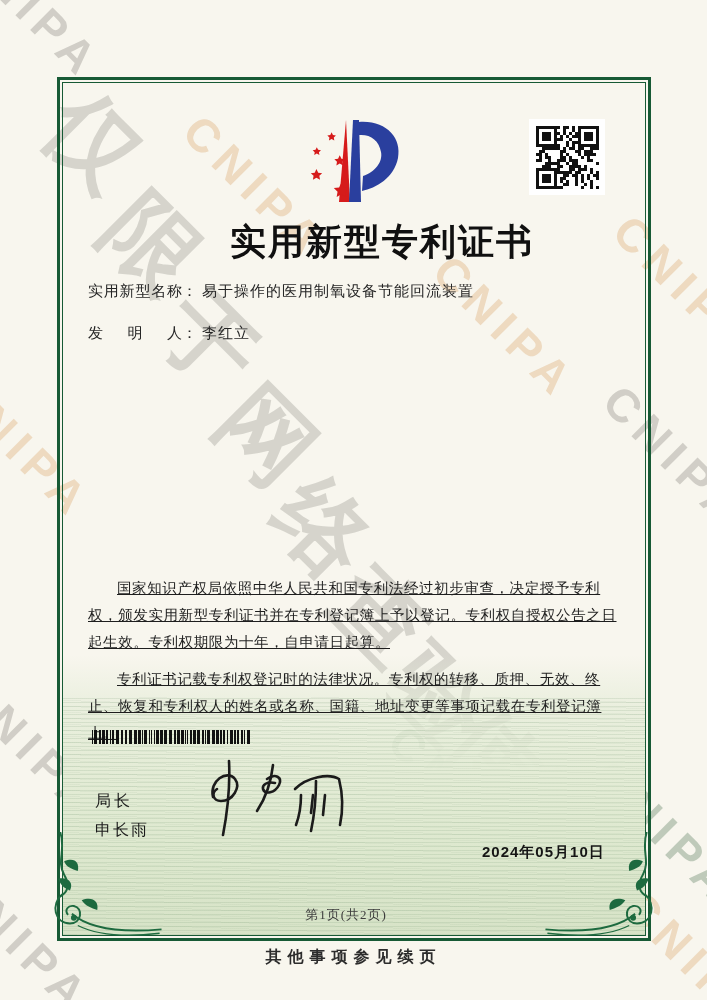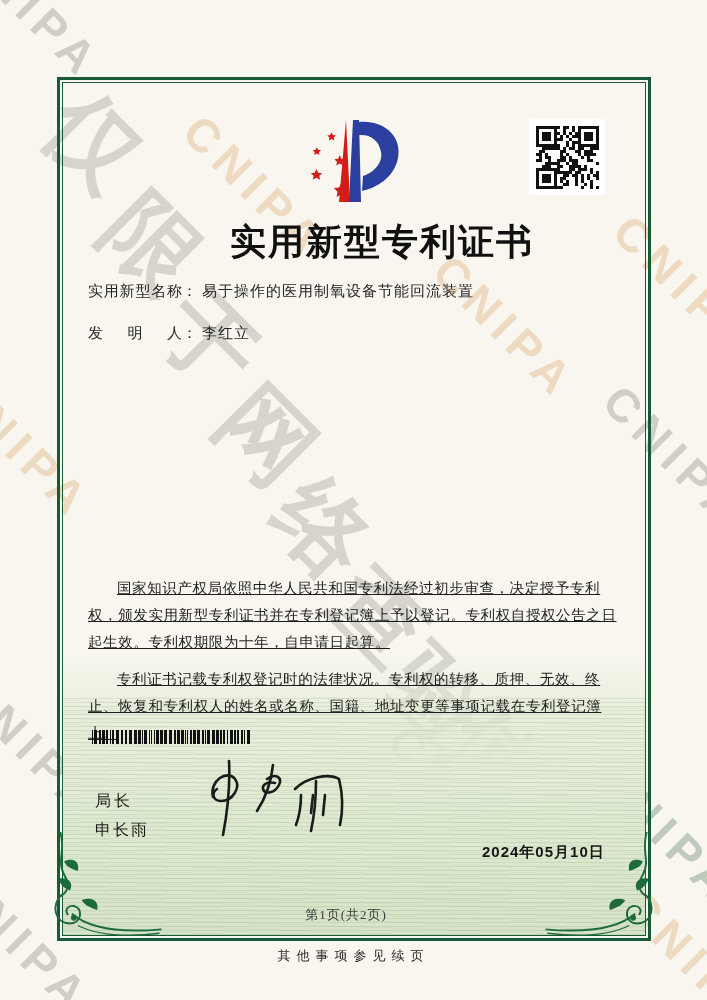--- a/index.html
+++ b/index.html
@@ -61,21 +61,21 @@
   .sig-title{position:absolute;left:95px;top:791px;font-size:16px;color:#1a1a1a;letter-spacing:3px;
     font-family:"Liberation Sans","DejaVu Sans",sans-serif;}
   .sig-name{position:absolute;left:95px;top:820px;font-size:16px;color:#1a1a1a;letter-spacing:2px;
     font-family:"Liberation Sans","DejaVu Sans",sans-serif;}
   .signature-svg{position:absolute;left:183px;top:755px;width:168px;height:90px;}
   .issue-date{position:absolute;left:482px;top:843px;font-size:15px;font-weight:600;color:#151515;
     font-family:"Liberation Sans","DejaVu Sans",sans-serif;letter-spacing:1px;}
   .page-num{position:absolute;left:69px;top:906px;width:554px;text-align:center;
     font-size:13px;color:#3c3c3c;letter-spacing:1px;}
   .footer-note{position:absolute;left:0;top:947px;width:707px;text-align:center;
-    font-size:13px;color:#2c2c2c;letter-spacing:6px;}
+    font-size:16px;color:#2c2c2c;letter-spacing:6px;font-weight:bold;}
 
   .ornament{position:absolute;width:118px;height:112px;}
   .orn-left{left:48px;top:832px;}
   .orn-right{left:541px;top:832px;transform:scaleX(-1);}
 </style>
 </head>
 <body>
 
 <div class="page">
 

